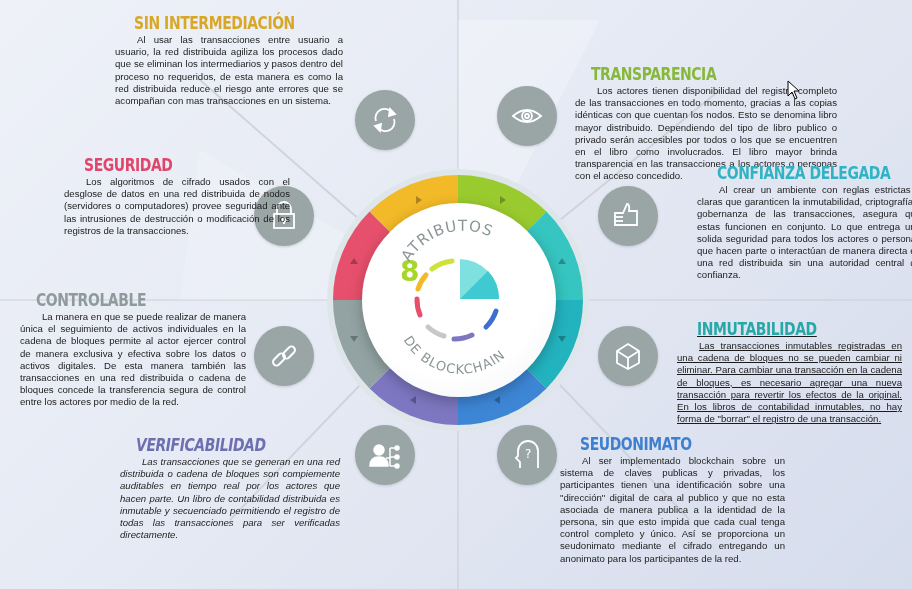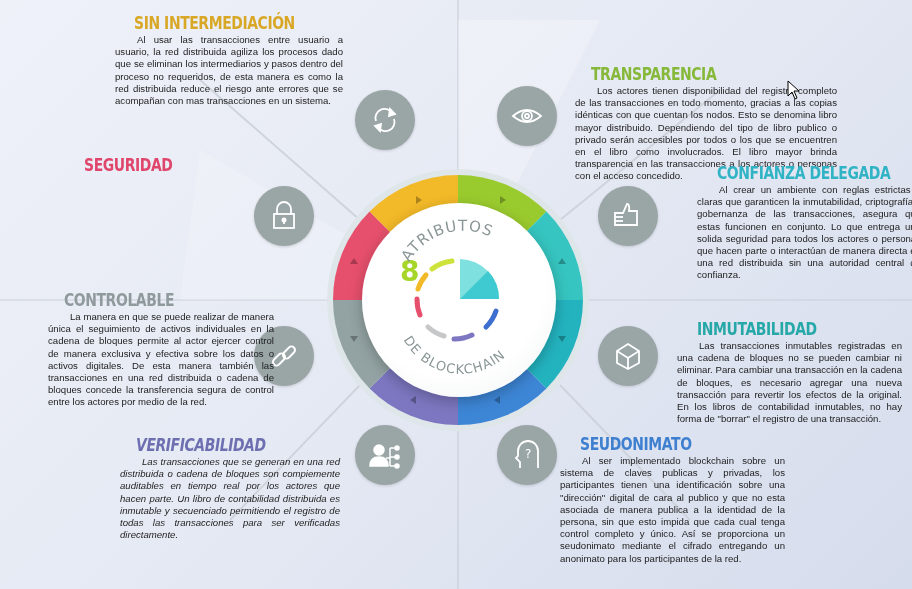--- a/index.html
+++ b/index.html
@@ -159,33 +159,34 @@
   <div class="body">Al usar las transacciones entre usuario a usuario, la red distribuida agiliza los procesos dado que se eliminan  los intermediarios y pasos dentro del proceso no requeridos, de esta manera es como la red distribuida reduce el riesgo ante errores que se acompañan con mas transacciones en un sistema.</div>
 </div>
 
 <div class="block" style="left:575px;top:20px;width:262px;margin-top:44px;">
   <span class="title" style="color:#86b83a;margin-left:16px;">TRANSPARENCIA</span>
   <div class="body">Los actores tienen disponibilidad del registro completo de las transacciones en todo momento, gracias a las copias idénticas con que cuentan los nodos. Esto se denomina libro mayor distribuido. Dependiendo del tipo de libro publico o privado serán accesibles por todos o los que se encuentren en el libro como involucrados. El libro mayor brinda transparencia en las transacciones a los actores o personas con el acceso concedido.</div>
 </div>
 
 <div class="block" style="left:20px;top:155px;width:226px;margin-left:44px;">
   <span class="title" style="color:#e0466c;margin-left:20px;">SEGURIDAD</span>
+  <div class="body">Los algoritmos de cifrado usados con el desglose de datos en una red distribuida de nodos (servidores o computadores) provee seguridad ante las intrusiones de destrucción o modificación de los registros de la transacciones.</div>
 </div>
 
 <div class="block" style="left:677px;top:163px;width:224px;margin-left:20px;">
   <span class="title" style="color:#2fb3c5;margin-left:20px;">CONFIANZA DELEGADA</span>
   <div class="body">Al crear un ambiente con reglas estrictas y claras que garanticen la inmutabilidad, criptografía y gobernanza de las transacciones, asegura que estas funcionen en conjunto. Lo que entrega una solida seguridad para todos los actores o personas que hacen parte o interactúan de manera directa en una red distribuida sin una autoridad central de confianza.</div>
 </div>
 
-<div class="block" style="left:20px;top:290px;width:226px;margin-left:28px;">
+<div class="block" style="left:20px;top:290px;width:226px;">
   <span class="title" style="color:#8f9a9c;margin-left:16px;">CONTROLABLE</span>
   <div class="body">La manera en que se puede realizar de manera única el seguimiento de activos individuales en la cadena de bloques permite al actor ejercer control de manera exclusiva y efectiva sobre los datos o activos digitales. De esta manera también las transacciones en una red distribuida o cadena de bloques concede la transferencia segura de control entre los actores por medio de la red.</div>
 </div>
 
-<div class="block" style="left:677px;top:319px;width:225px;">
+<div class="block" style="left:677px;top:319px;width:225px;text-decoration:underline;">
   <span class="title" style="color:#27a8a8;margin-left:20px;">INMUTABILIDAD</span>
   <div class="body">Las transacciones inmutables registradas en una cadena de bloques no se pueden cambiar ni eliminar. Para cambiar una transacción en la cadena de bloques, es necesario agregar una nueva transacción para revertir los efectos de la original. En los libros de contabilidad inmutables, no hay forma de "borrar" el registro de una transacción.</div>
 </div>
 
 <div class="block" style="left:120px;top:435px;width:220px;font-style:italic;">
   <span class="title" style="color:#6d6fb0;margin-left:16px;">VERIFICABILIDAD</span>
   <div class="body">Las transacciones que se generan en una red distribuida o cadena de bloques son compiemente auditables en tiempo real por los actores que hacen parte. Un libro de contabilidad distribuida es inmutable y secuenciado permitiendo el registro de todas las transacciones para ser verificadas directamente.</div>
 </div>
 
 <div class="block" style="left:560px;top:434px;width:225px;">

